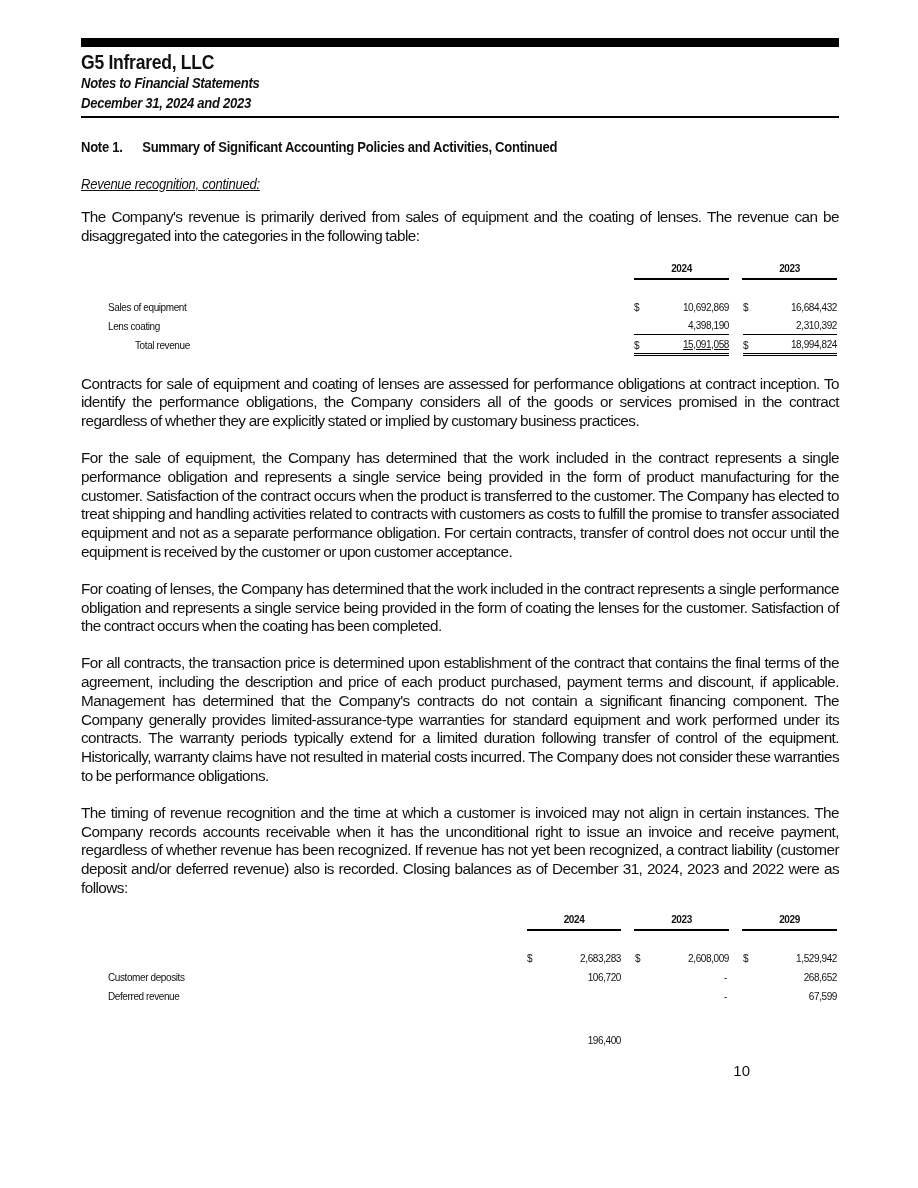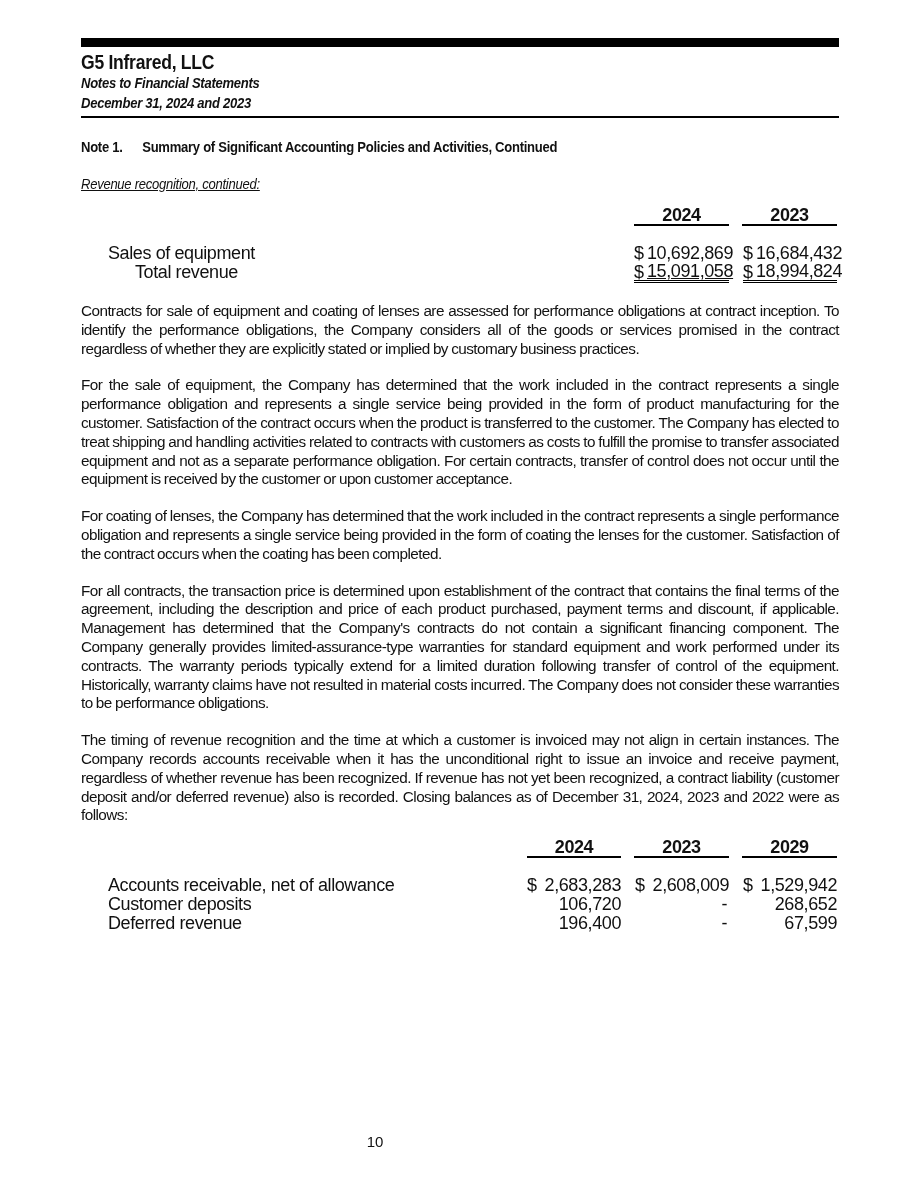--- a/index.html
+++ b/index.html
@@ -14,60 +14,66 @@
     .sub { font-weight: bold; font-style: italic; font-size: 14.5px; line-height: 20px; letter-spacing: -0.3px; transform: scaleX(0.9); transform-origin: left; white-space: nowrap; }
     .rule { height: 2px; background: #000; margin-top: 3px; }
     .note-title { font-weight: bold; font-size: 14.5px; margin-top: 21px; letter-spacing: -0.3px; transform: scaleX(0.9); transform-origin: left; white-space: nowrap; }
     .note-title .num { display: inline-block; width: 68px; }
     .section-head { font-style: italic; text-decoration: underline; font-size: 14.5px; margin-top: 21px; transform: scaleX(0.9); transform-origin: left; white-space: nowrap; letter-spacing: -0.3px; }
     p.para {
       font-size: 15.3px; line-height: 18.8px; margin: 18px 0 0 0;
       text-align: justify; letter-spacing: -0.55px; word-spacing: -0.5px;
     }
     p.para.first { margin-top: 16px; }
-    .tbl { position: relative; width: 758px; font-size: 18px; letter-spacing: -0.4px; }
+    .tbl { position: relative; width: 758px; font-size: 10px; letter-spacing: -0.4px; }
     .tbl .row { position: relative; height: 19px; line-height: 19px; }
     .tbl .label { position: absolute; left: 27px; }
     .tbl .label.indent { left: 54px; }
     .tbl .cell { position: absolute; text-align: right; }
     .tbl .hdr { position: absolute; text-align: center; font-weight: bold; border-bottom: 2px solid #000; line-height: 18px; }
     .tbl .dollar { position: absolute; }
     .u1 { border-bottom: 1px solid #000; }
     .u2 { border-bottom: 3px double #000; }
-    .pagenum { position: absolute; top: 1133px; left: 0; width: 750px; text-align: center; font-size: 15px; }
+    .pagenum { position: absolute; top: 1062px; left: 0; width: 750px; text-align: right; font-size: 15px; }
   </style>
 </head>
 <body>
 
 <div class="page">
   <div class="topbar"></div>
   <div class="company">G5 Infrared, LLC</div>
   <div class="sub">Notes to Financial Statements</div>
   <div class="sub">December 31, 2024 and 2023</div>
   <div class="rule"></div>
 
   <div class="note-title">
     <span class="num">Note 1.</span><span>Summary of Significant Accounting Policies and Activities, Continued</span>
   </div>
 
   <div class="section-head">Revenue recognition, continued:</div>
 
+  <p class="para first">The Company's revenue is primarily derived from sales of equipment and the coating of lenses. The revenue can be disaggregated into the categories in the following table:</p>
 
   <div class="tbl" style="margin-top:14px;">
     <div class="row" style="height:22px;">
       <span class="hdr" style="left:553px; width:95px;">2024</span>
       <span class="hdr" style="left:661px; width:95px;">2023</span>
     </div>
     <div style="height:16px;"></div>
     <div class="row">
       <span class="label">Sales of equipment</span>
       <span class="dollar" style="left:553px;">$</span>
       <span class="cell" style="left:566px; width:82px;">10,692,869</span>
       <span class="dollar" style="left:662px;">$</span>
       <span class="cell" style="left:675px; width:81px;">16,684,432</span>
+    </div>
+    <div class="row">
+      <span class="label">Lens coating</span>
+      <span class="cell u1" style="left:553px; width:95px; line-height:17px;">4,398,190</span>
+      <span class="cell u1" style="left:662px; width:94px; line-height:17px;">2,310,392</span>
     </div>
     <div class="row">
       <span class="label indent">Total revenue</span>
       <div class="u2" style="position:absolute; left:553px; width:95px; height:17px;">
         <span class="dollar" style="left:0;">$</span>
         <span class="cell" style="left:13px; width:82px; line-height:17px;text-decoration:underline;">15,091,058</span>
       </div>
       <div class="u2" style="position:absolute; left:662px; width:94px; height:17px;">
         <span class="dollar" style="left:0;">$</span>
         <span class="cell" style="left:13px; width:81px; line-height:17px;">18,994,824</span>
@@ -82,36 +88,35 @@
   <p class="para">The timing of revenue recognition and the time at which a customer is invoiced may not align in certain instances. The Company records accounts receivable when it has the unconditional right to issue an invoice and receive payment, regardless of whether revenue has been recognized. If revenue has not yet been recognized, a contract liability (customer deposit and/or deferred revenue) also is recorded. Closing balances as of December 31, 2024, 2023 and 2022 were as follows:</p>
 
   <div class="tbl" style="margin-top:13px;">
     <div class="row" style="height:22px;">
       <span class="hdr" style="left:446px; width:94px;">2024</span>
       <span class="hdr" style="left:553px; width:95px;">2023</span>
       <span class="hdr" style="left:661px; width:95px;">2029</span>
     </div>
     <div style="height:16px;"></div>
     <div class="row">
-      <span class="label">Accounts receivable, net of allowance</span>
       <span class="dollar" style="left:446px;">$</span>
       <span class="cell" style="left:460px; width:80px;">2,683,283</span>
       <span class="dollar" style="left:554px;">$</span>
       <span class="cell" style="left:568px; width:80px;">2,608,009</span>
       <span class="dollar" style="left:662px;">$</span>
       <span class="cell" style="left:676px; width:80px;">1,529,942</span>
     </div>
     <div class="row">
       <span class="label">Customer deposits</span>
       <span class="cell" style="left:460px; width:80px;">106,720</span>
       <span class="cell" style="left:568px; width:78px;">-</span>
       <span class="cell" style="left:676px; width:80px;">268,652</span>
     </div>
     <div class="row">
       <span class="label">Deferred revenue</span>
-      <span class="cell" style="left:460px; width:80px;">196,400</span>
+      <span class="cell" style="left:460px; width:80px;margin-top:44px;">196,400</span>
       <span class="cell" style="left:568px; width:78px;">-</span>
       <span class="cell" style="left:676px; width:80px;">67,599</span>
     </div>
   </div>
 </div>
 
 <div class="pagenum">10</div>
 
 </body></html>

